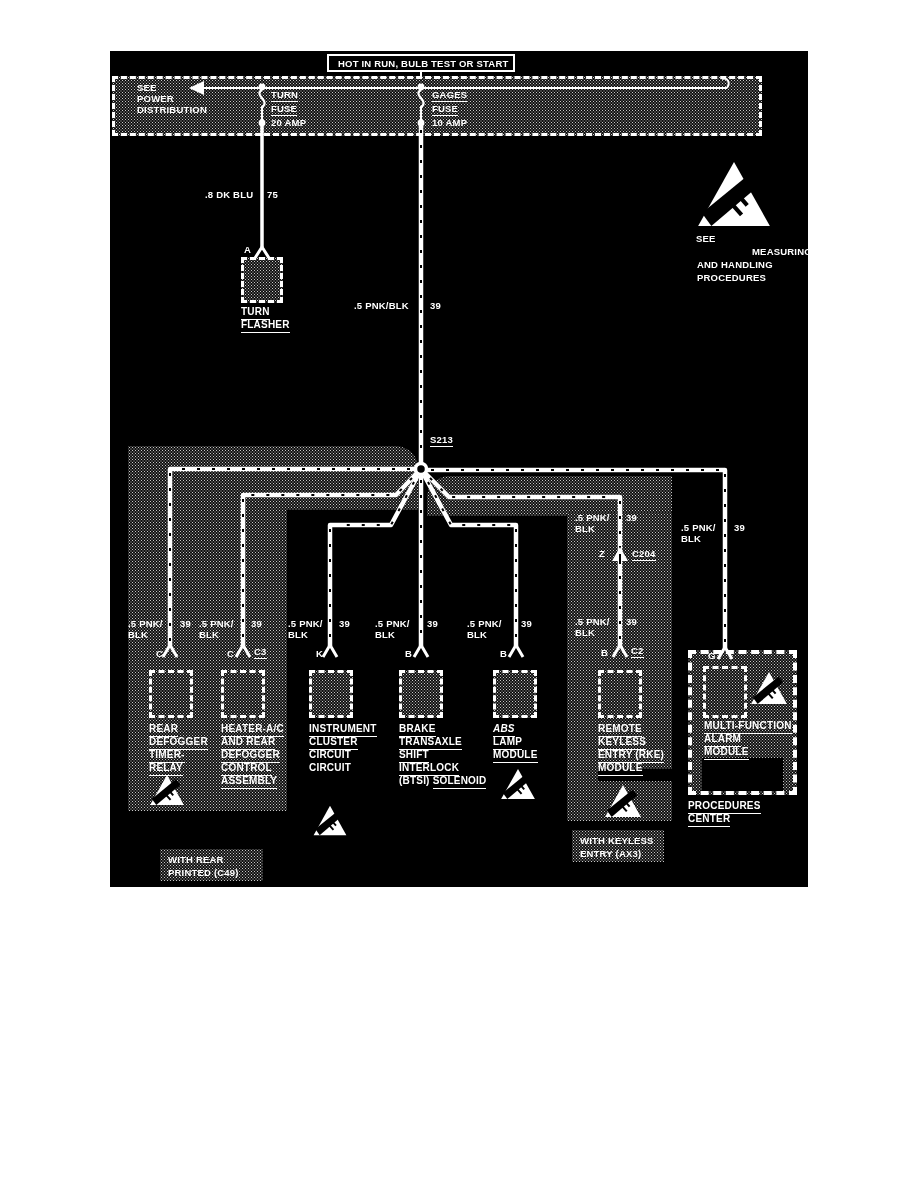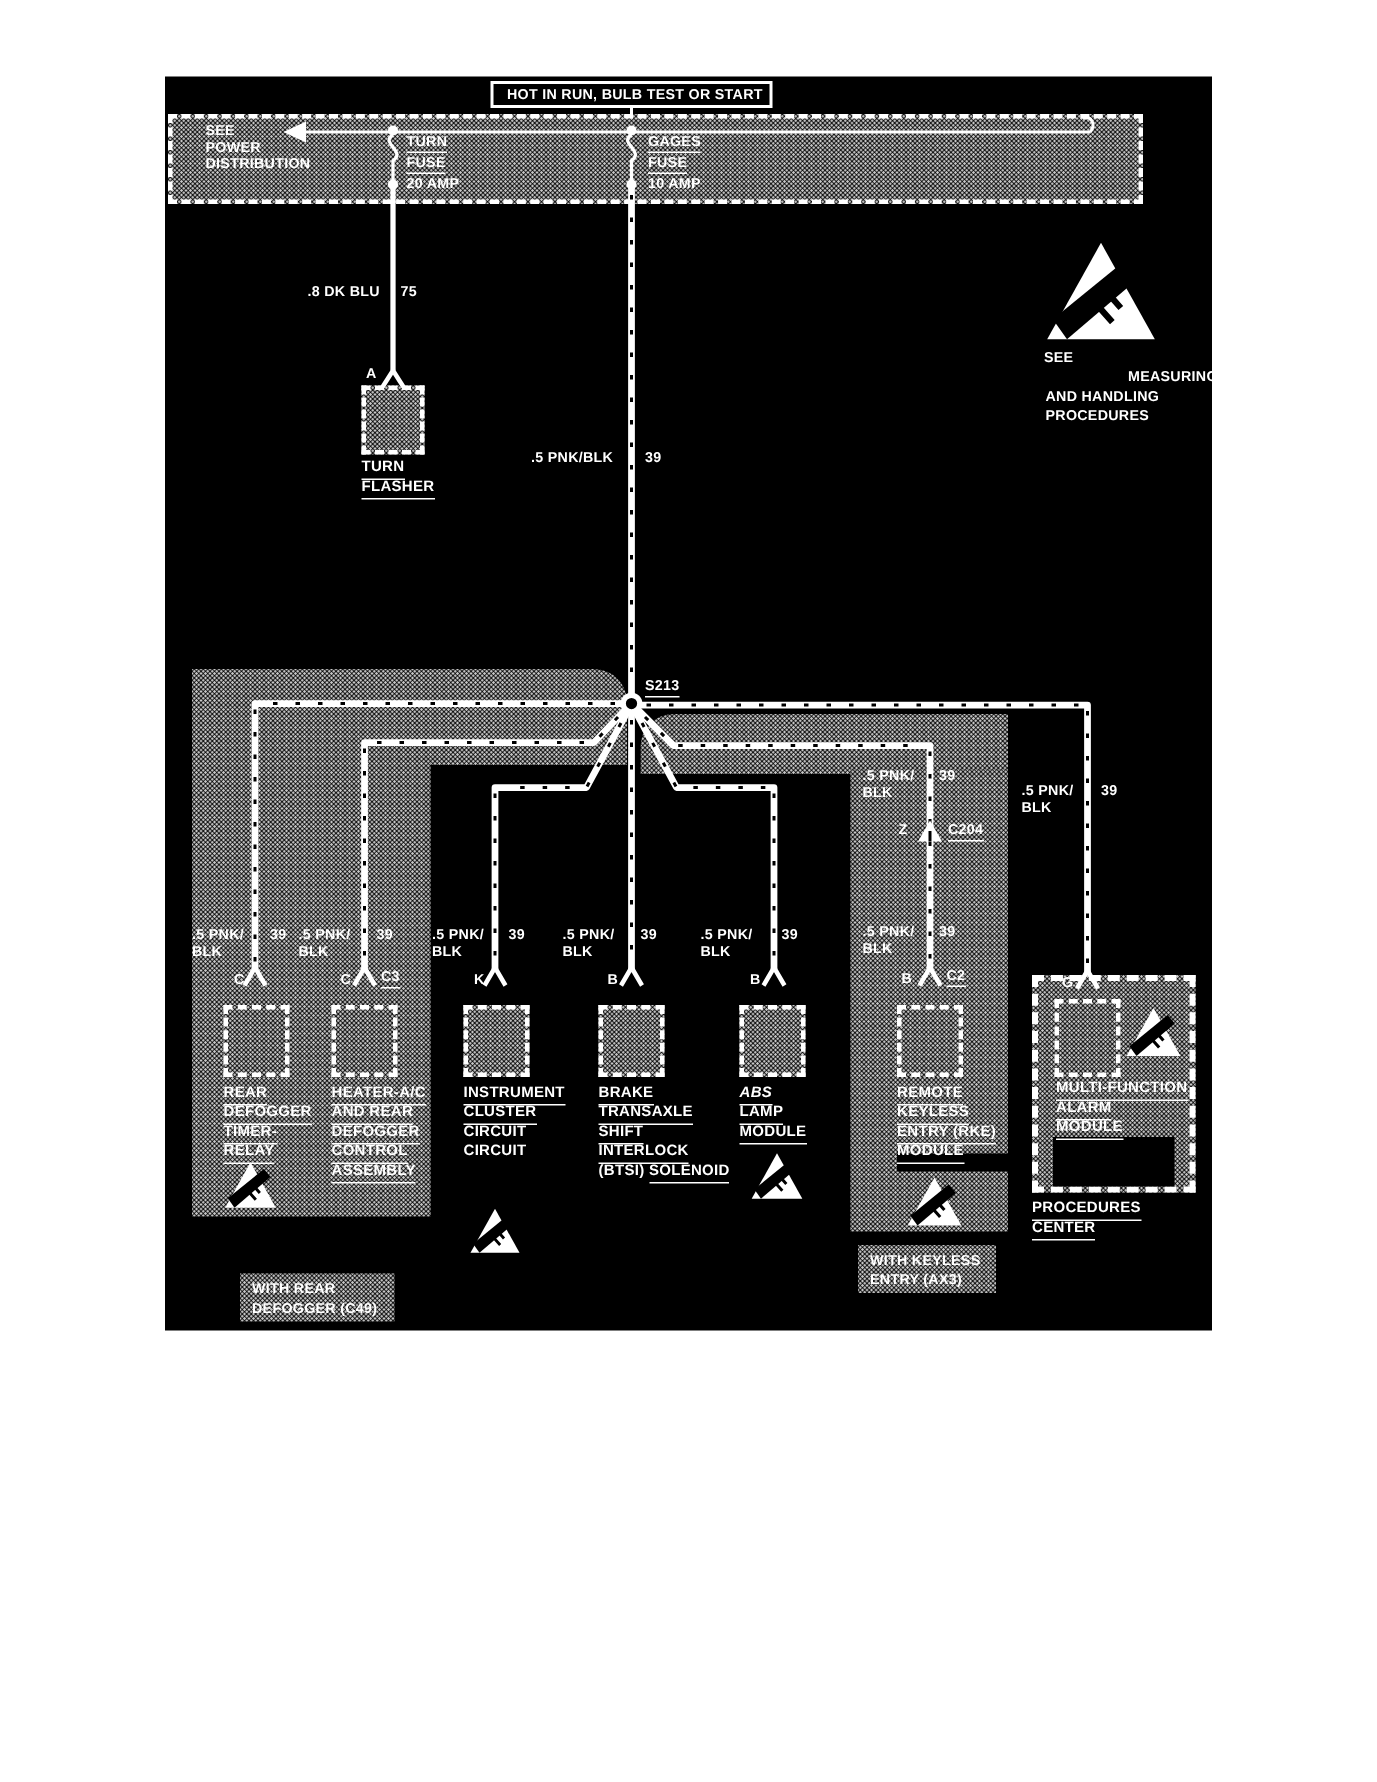--- a/index.html
+++ b/index.html
@@ -144,21 +144,21 @@
   <div class="t" style="left:697px;top:254px;">PROCEDURES</div>
 
   <div class="t" style="left:205px;top:171px;">.8 DK BLU</div>
   <div class="t" style="left:267px;top:171px;">75</div>
   <div class="t" style="left:244px;top:226px;">A</div>
   <div class="t t10" style="left:241px;top:288px;"><span class="u">TURN</span></div>
   <div class="t t10" style="left:241px;top:301px;"><span class="u">FLASHER</span></div>
 
   <div class="t" style="left:354px;top:282px;">.5 PNK/BLK</div>
   <div class="t" style="left:430px;top:282px;">39</div>
-  <div class="t" style="left:430px;top:434px;"><span class="u">S213</span></div>
+  <div class="t" style="left:430px;top:416px;"><span class="u">S213</span></div>
 
   <div class="t" style="left:128px;top:600px;">.5 PNK/</div>
   <div class="t" style="left:128px;top:611px;">BLK</div>
   <div class="t" style="left:180px;top:600px;">39</div>
   <div class="t" style="left:199px;top:600px;">.5 PNK/</div>
   <div class="t" style="left:199px;top:611px;">BLK</div>
   <div class="t" style="left:251px;top:600px;">39</div>
   <div class="t" style="left:288px;top:600px;">.5 PNK/</div>
   <div class="t" style="left:288px;top:611px;">BLK</div>
   <div class="t" style="left:339px;top:600px;">39</div>
@@ -222,16 +222,16 @@
   <div class="t t10" style="left:598px;top:731px;"><span class="u">ENTRY (RKE)</span></div>
   <div class="t t10" style="left:598px;top:744px;"><span class="u">MODULE</span></div>
 
   <div class="t t10" style="left:704px;top:702px;"><span class="u">MULTI-FUNCTION</span></div>
   <div class="t t10" style="left:704px;top:715px;"><span class="u">ALARM</span></div>
   <div class="t t10" style="left:704px;top:728px;"><span class="u">MODULE</span></div>
   <div class="t t10" style="left:688px;top:782px;"><span class="u">PROCEDURES</span></div>
   <div class="t t10" style="left:688px;top:795px;"><span class="u">CENTER</span></div>
 
   <div class="t" style="left:168px;top:836px;">WITH REAR</div>
-  <div class="t" style="left:168px;top:849px;">DEFOGGER (C49)</div>
+  <div class="t" style="left:168px;top:849px;">PRINTED (C49)</div>
   <div class="t" style="left:580px;top:817px;">WITH KEYLESS</div>
   <div class="t" style="left:580px;top:830px;">ENTRY (AX3)</div>
 </div>
 
 </body></html>

